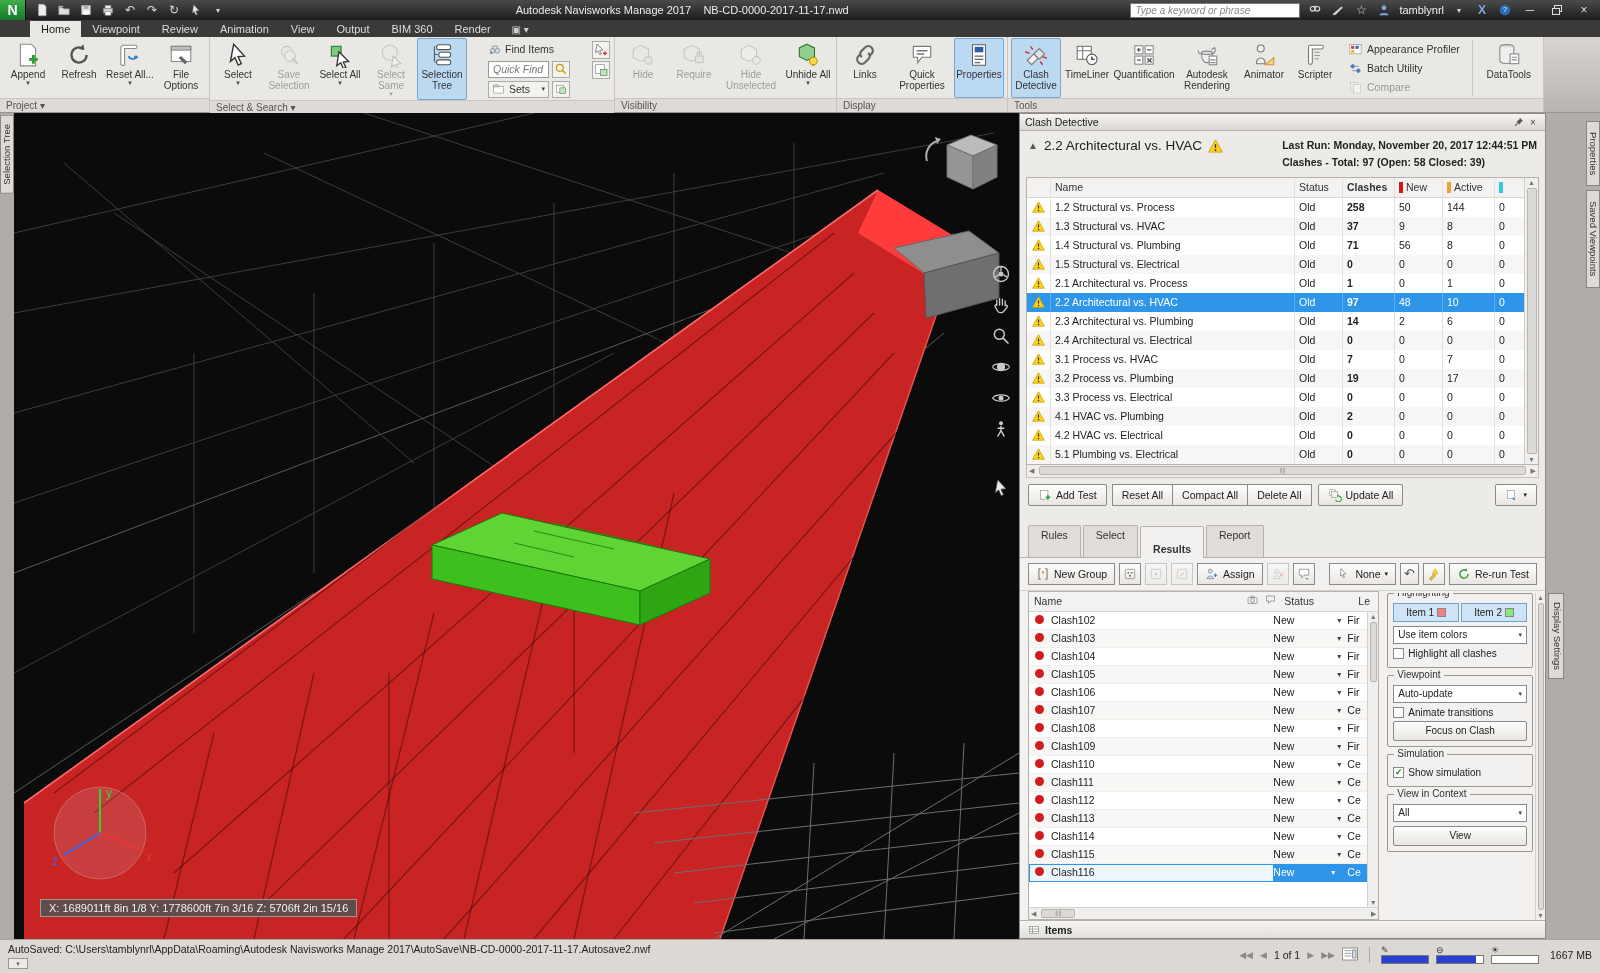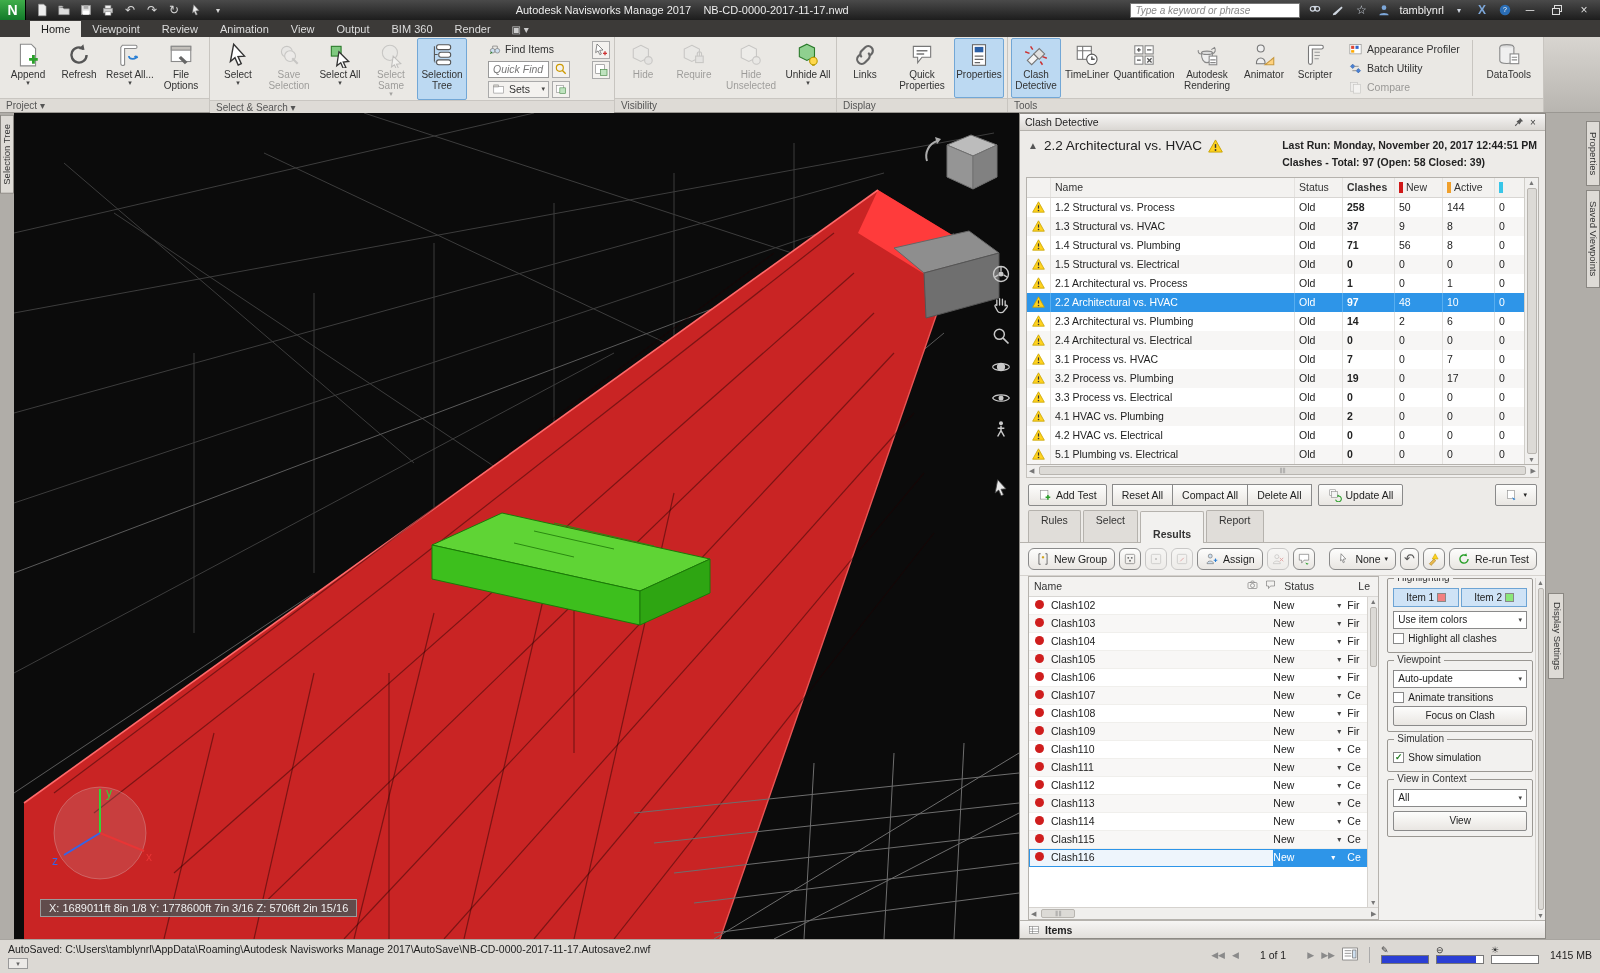--- a/index.html
+++ b/index.html
@@ -104,26 +104,26 @@
   .hscroll { height:13px; margin:0 6px; border:1px solid #c5c2bd; border-top:none; background:#f0efed; display:flex; align-items:center; font-size:7px; color:#777; }
   .hthumb { flex:1; height:9px; margin:0 3px; background:#dcdad6; border:1px solid #b8b5b0; border-radius:2px; text-align:center; line-height:8px; color:#999; }
 
   .actions { display:flex; align-items:center; gap:6px; padding:6px 8px 4px 8px; }
   .abtn { height:22px; border:1px solid #8a8a8a; border-radius:2px; background:linear-gradient(#fdfdfc,#e9e6e2); font-size:10.5px; color:#222; display:flex; align-items:center; gap:4px; padding:0 9px; cursor:default; }
   .abtn svg { width:14px; height:14px; }
   .agroup { display:flex; }
   .agroup .abtn { border-radius:0; margin-left:-1px; }
   .actions .sp { flex:1; }
 
-  .ptabs { display:flex; padding:0 8px; margin-top:0; border-bottom:1px solid #b5b2ad; }
+  .ptabs { display:flex; padding:0 8px; margin-top:15px; border-bottom:1px solid #b5b2ad; }
   .ptab { padding:3px 12px; font-size:10.5px; color:#333; border:1px solid #b5b2ad; border-bottom:none; background:#e0ddd9; margin-right:2px; border-radius:2px 2px 0 0; }
   .ptab.active { background:#f2f1ef; position:relative; top:1px; padding-top:16px; font-weight:bold; }
 
   .rtoolbar { display:flex; align-items:center; gap:4px; padding:5px 8px; background:#f2f1ef; border-bottom:1px solid #d5d2ce; }
-  .tbtn { height:22px; border:1px solid #8a8a8a; border-radius:6px; background:linear-gradient(#fdfdfc,#e9e6e2); font-size:10.5px; color:#222; display:flex; align-items:center; gap:4px; padding:0 7px; }
+  .tbtn { height:22px; border:1px solid #8a8a8a; border-radius:0; background:linear-gradient(#fdfdfc,#e9e6e2); font-size:10.5px; color:#222; display:flex; align-items:center; gap:4px; padding:0 7px; }
   .tbtn svg { width:14px; height:14px; }
   .tbtn.icon { padding:0 3px; }
   .tbtn.disabled { opacity:.4; }
   .rtoolbar .sp { flex:1; }
 
   .resultszone { flex:1; display:flex; background:#f2f1ef; overflow:hidden; }
   .reslist { width:352px; display:flex; flex-direction:column; border:1px solid #b5b2ad; margin:0 0 0 8px; background:#fff; }
   .res-h { height:20px; display:flex; align-items:center; background:#f3f2f0; border-bottom:1px solid #d8d6d3; font-size:10.5px; color:#333; }
   .res-h svg { width:13px; height:12px; }
   .rrow { display:flex; align-items:center; height:18px; font-size:10.5px; color:#222; background:#fff; border-bottom:1px solid #f0efec; }
@@ -166,21 +166,21 @@
   .dstrip { width:20px; display:flex; flex-direction:column; align-items:center; padding-top:480px; }
   .redge { flex:1; display:flex; flex-direction:column; align-items:flex-end; gap:4px; padding-top:8px; }
   .redge .vtab { width:14px; font-size:9.5px; padding:10px 0; }
 
   
   .statusbar { height:34px; background:#dcd9d4; border-top:1px solid #a8a5a0; display:flex; align-items:flex-start; padding:3px 8px 0 8px; }
   .autosave { font-size:10.5px; color:#222; }
   .tray { width:20px; height:11px; border:1px solid #999; background:#eceae7; margin-top:3px; display:flex; align-items:center; justify-content:center; font-size:7px; color:#666; }
   .sb-right { margin-left:auto; display:flex; align-items:center; gap:7px; padding-top:3px; }
   .navarrows { display:flex; align-items:center; gap:3px; color:#8a8a8a; font-size:9px; }
-  .pageof { font-size:10.5px; color:#222; margin:0 14px; }
+  .pageof { font-size:10.5px; color:#222; margin:0 0; }
   .sheeticon svg { width:16px; height:14px; }
   .sep { width:1px; height:16px; background:#aaa; margin:0 4px; }
   .meter { display:flex; flex-direction:column; align-items:flex-start; gap:1px; }
   .meter .mi { font-size:9px; color:#333; line-height:8px; }
   .bar { width:48px; height:9px; border:1px solid #777; background:#fff; }
   .bar > div { height:100%; background:#2b3fd4; }
   .mem { font-size:10.5px; color:#222; margin-left:4px; }
 </style>
 </head>
 <body>
@@ -1422,15 +1422,15 @@
         <span class="bar">
           <div style="width:85%;"></div>
         </span>
       </span>
     <span class="meter">
         <span class="mi">☀</span>
         <span class="bar">
           <div style="width:0%;"></div>
         </span>
       </span>
-    <span class="mem">1415 MB</span>
+    <span class="mem">1667 MB</span>
   </div>
 </div>
 
 </body></html>

